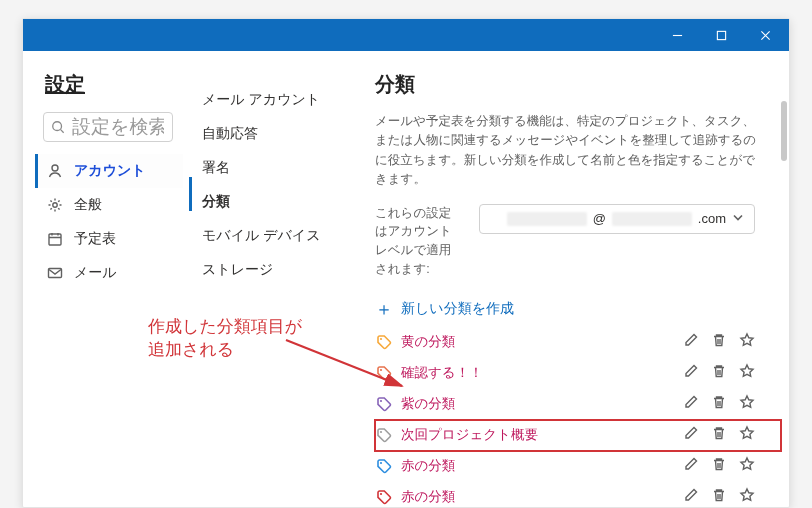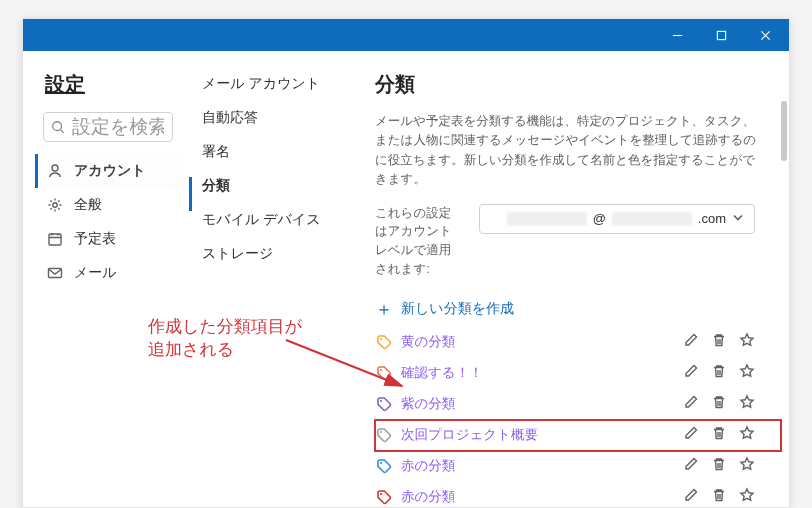--- a/index.html
+++ b/index.html
@@ -12,46 +12,46 @@
   .body { flex: 1; display: flex; overflow: hidden; }
   
   .col1 { width: 160px; padding: 20px 0 0 12px; }
   .settings-title { font-size: 20px; font-weight: 600; color: #242424; margin: 0 0 14px 10px; text-decoration: underline; }
   .search-wrap { margin: 0 10px 12px 8px; position: relative; }
   .search { width: 100%; height: 30px; border: 1px solid #d1d1d1; border-radius: 4px; padding: 0 8px 0 28px; font-size: 19px; color: #7f1d1d; }
   .search::placeholder { color: #9a9a9a; }
   .search-icon { position: absolute; left: 8px; top: 8px; color: #8a8a8a; }
   .nav { list-style: none; }
   .nav li { display: flex; align-items: center; gap: 10px; height: 34px; padding: 0 10px 0 8px; font-size: 14px; color: #323130; border-left: 3px solid transparent; cursor: pointer; }
-  .nav li.active { border-left-color: #0f6cbd; font-weight: 600; color: #404040; background: #fdfdfd; font-family: Liberation Serif, serif; }
+  .nav li.active { border-left-color: #0f6cbd; font-weight: 600; color: #1d4ed8; background: #fdfdfd; font-family: Liberation Serif, serif; }
   .nav .nicon { width: 18px; display: flex; justify-content: center; color: #616161; }
   .nav .nicon svg { width: 16px; height: 16px; stroke: currentColor; stroke-width: 1.4; fill: none; }
   
   .col2 { width: 168px; padding: 24px 6px 0 6px; }
   .sub { list-style: none; }
-  .sub li { height: 34px; display: flex; align-items: flex-start; padding-left: 10px; font-size: 14px; color: #323130; border-left: 3px solid transparent; cursor: pointer; }
+  .sub li { height: 34px; display: flex; align-items: flex-end; padding-left: 10px; font-size: 14px; color: #323130; border-left: 3px solid transparent; cursor: pointer; }
   .sub li.active { border-left-color: #0f6cbd; font-weight: 600; }
   
   .col3 { flex: 1; padding: 20px 8px 0 24px; position: relative; overflow: hidden; }
   .scrollbar { position: absolute; right: 2px; top: 50px; width: 6px; height: 60px; background: #c8c8c8; border-radius: 3px; }
   .main-title { font-size: 20px; font-weight: 600; color: #242424; margin-bottom: 14px; }
   .desc { font-size: 12.5px; color: #616161; line-height: 1.55; margin-bottom: 14px; padding-right: 22px; }
   .account-row { display: flex; align-items: flex-start; gap: 18px; margin-bottom: 14px; }
   .account-label { width: 86px; font-size: 12.5px; color: #616161; line-height: 1.5; }
   .account-select { flex: 1; height: 30px; border: 1px solid #d1d1d1; border-radius: 4px; display: flex; align-items: center; justify-content: flex-end; gap: 6px; padding: 0 10px; font-size: 13px; color: #323130; margin-right: 26px; }
   .account-select .blur { display:inline-block; width: 80px; height: 14px; background: #efefef; border-radius: 2px; filter: blur(1px); }
   .account-select .chev { color: #616161; }
   .create-row { display: flex; align-items: center; gap: 8px; color: #0f6cbd; font-size: 14px; font-weight: 500; height: 32px; cursor: pointer; margin-bottom: 2px; }
   .create-row .plus { font-size: 18px; font-weight: 400; }
   .cat-list { display: flex; flex-direction: column; }
   .cat { display: flex; align-items: center; height: 31px; padding-right: 26px; }
   .cat.hl { outline: 2.5px solid #d13438; outline-offset: -1px; }
   .tag { width: 18px; height: 18px; margin-right: 8px; display:flex; align-items:center; justify-content:center; }
   .tag svg { width: 16px; height: 16px; }
-  .cat-name { flex: 1; font-size: 13.5px; color: #8b5cf6; }
+  .cat-name { flex: 1; font-size: 13.5px; color: #be185d; }
   .cat-actions { display: flex; gap: 12px; color: #616161; }
   .cat-actions .aicon { cursor: pointer; }
   .cat-actions svg { width: 16px; height: 16px; stroke: #616161; stroke-width: 1.4; fill: none; }
   
   .anno-text { position: absolute; left: 148px; top: 316px; color: #d13438; font-size: 17px; font-weight: 400; line-height: 1.35; pointer-events: none; }
   .anno-arrow { position: absolute; left: 282px; top: 334px; pointer-events: none; }
 </style>
 </head>
 <body>
 

